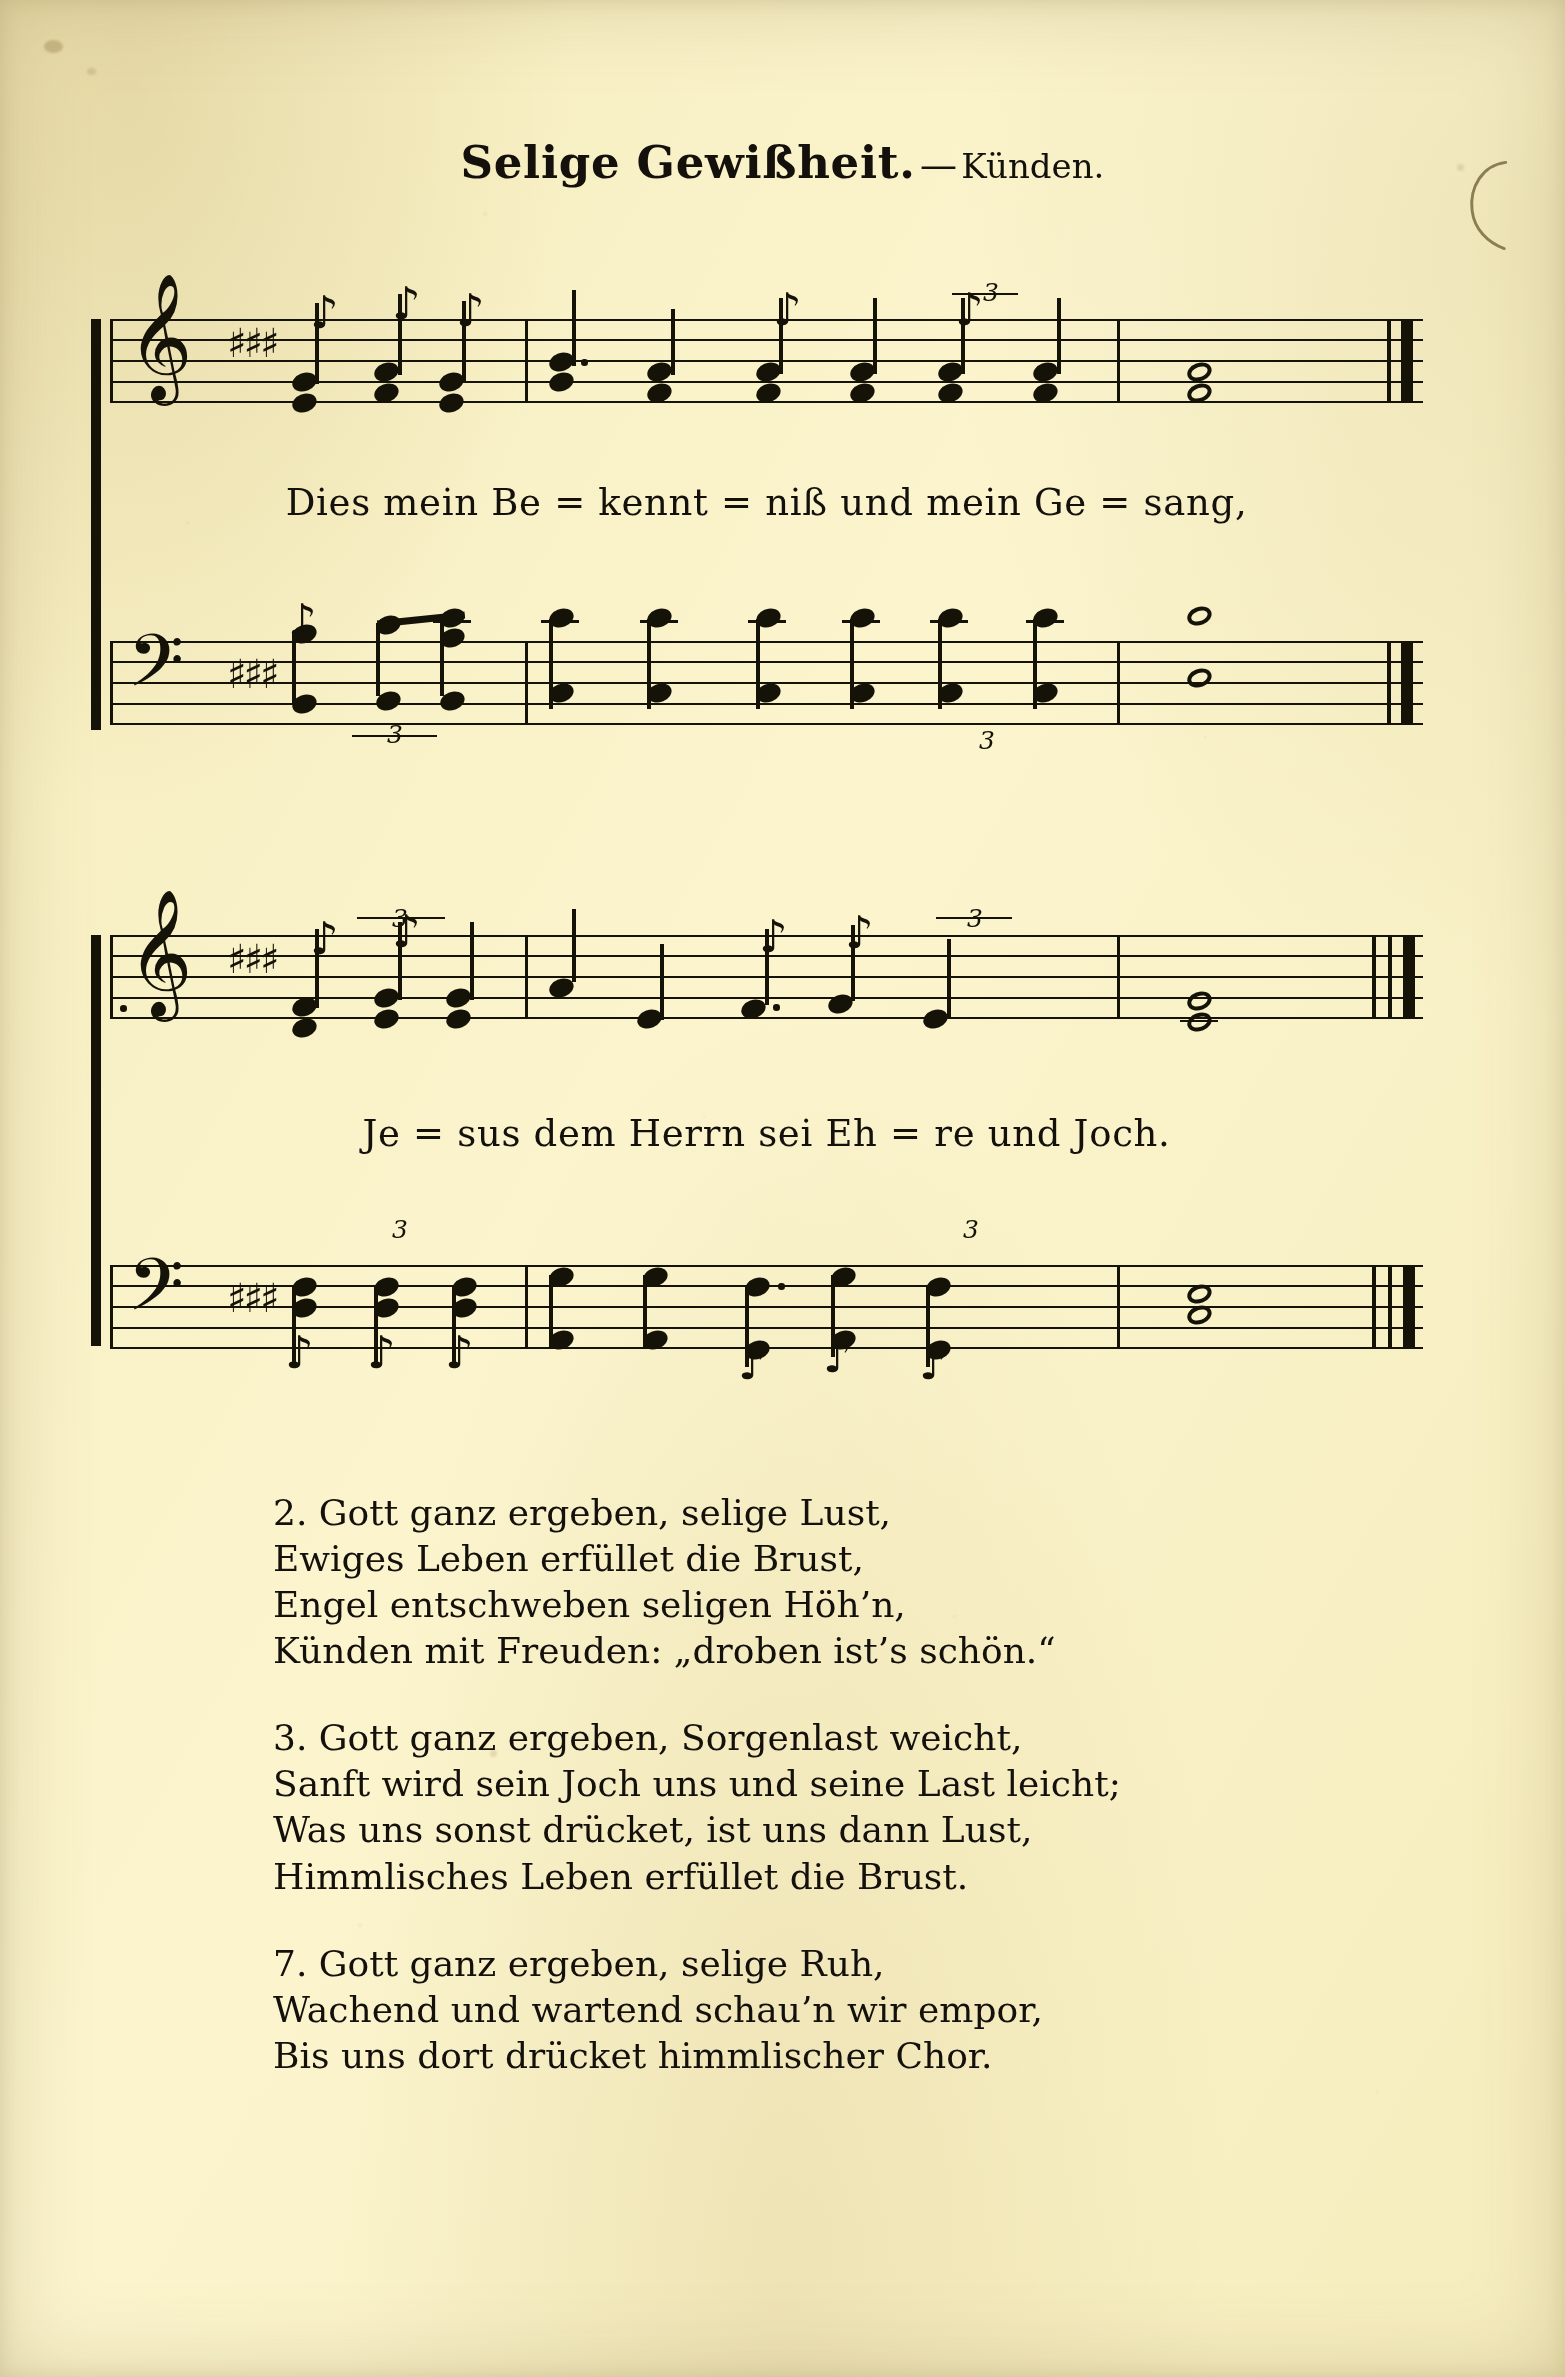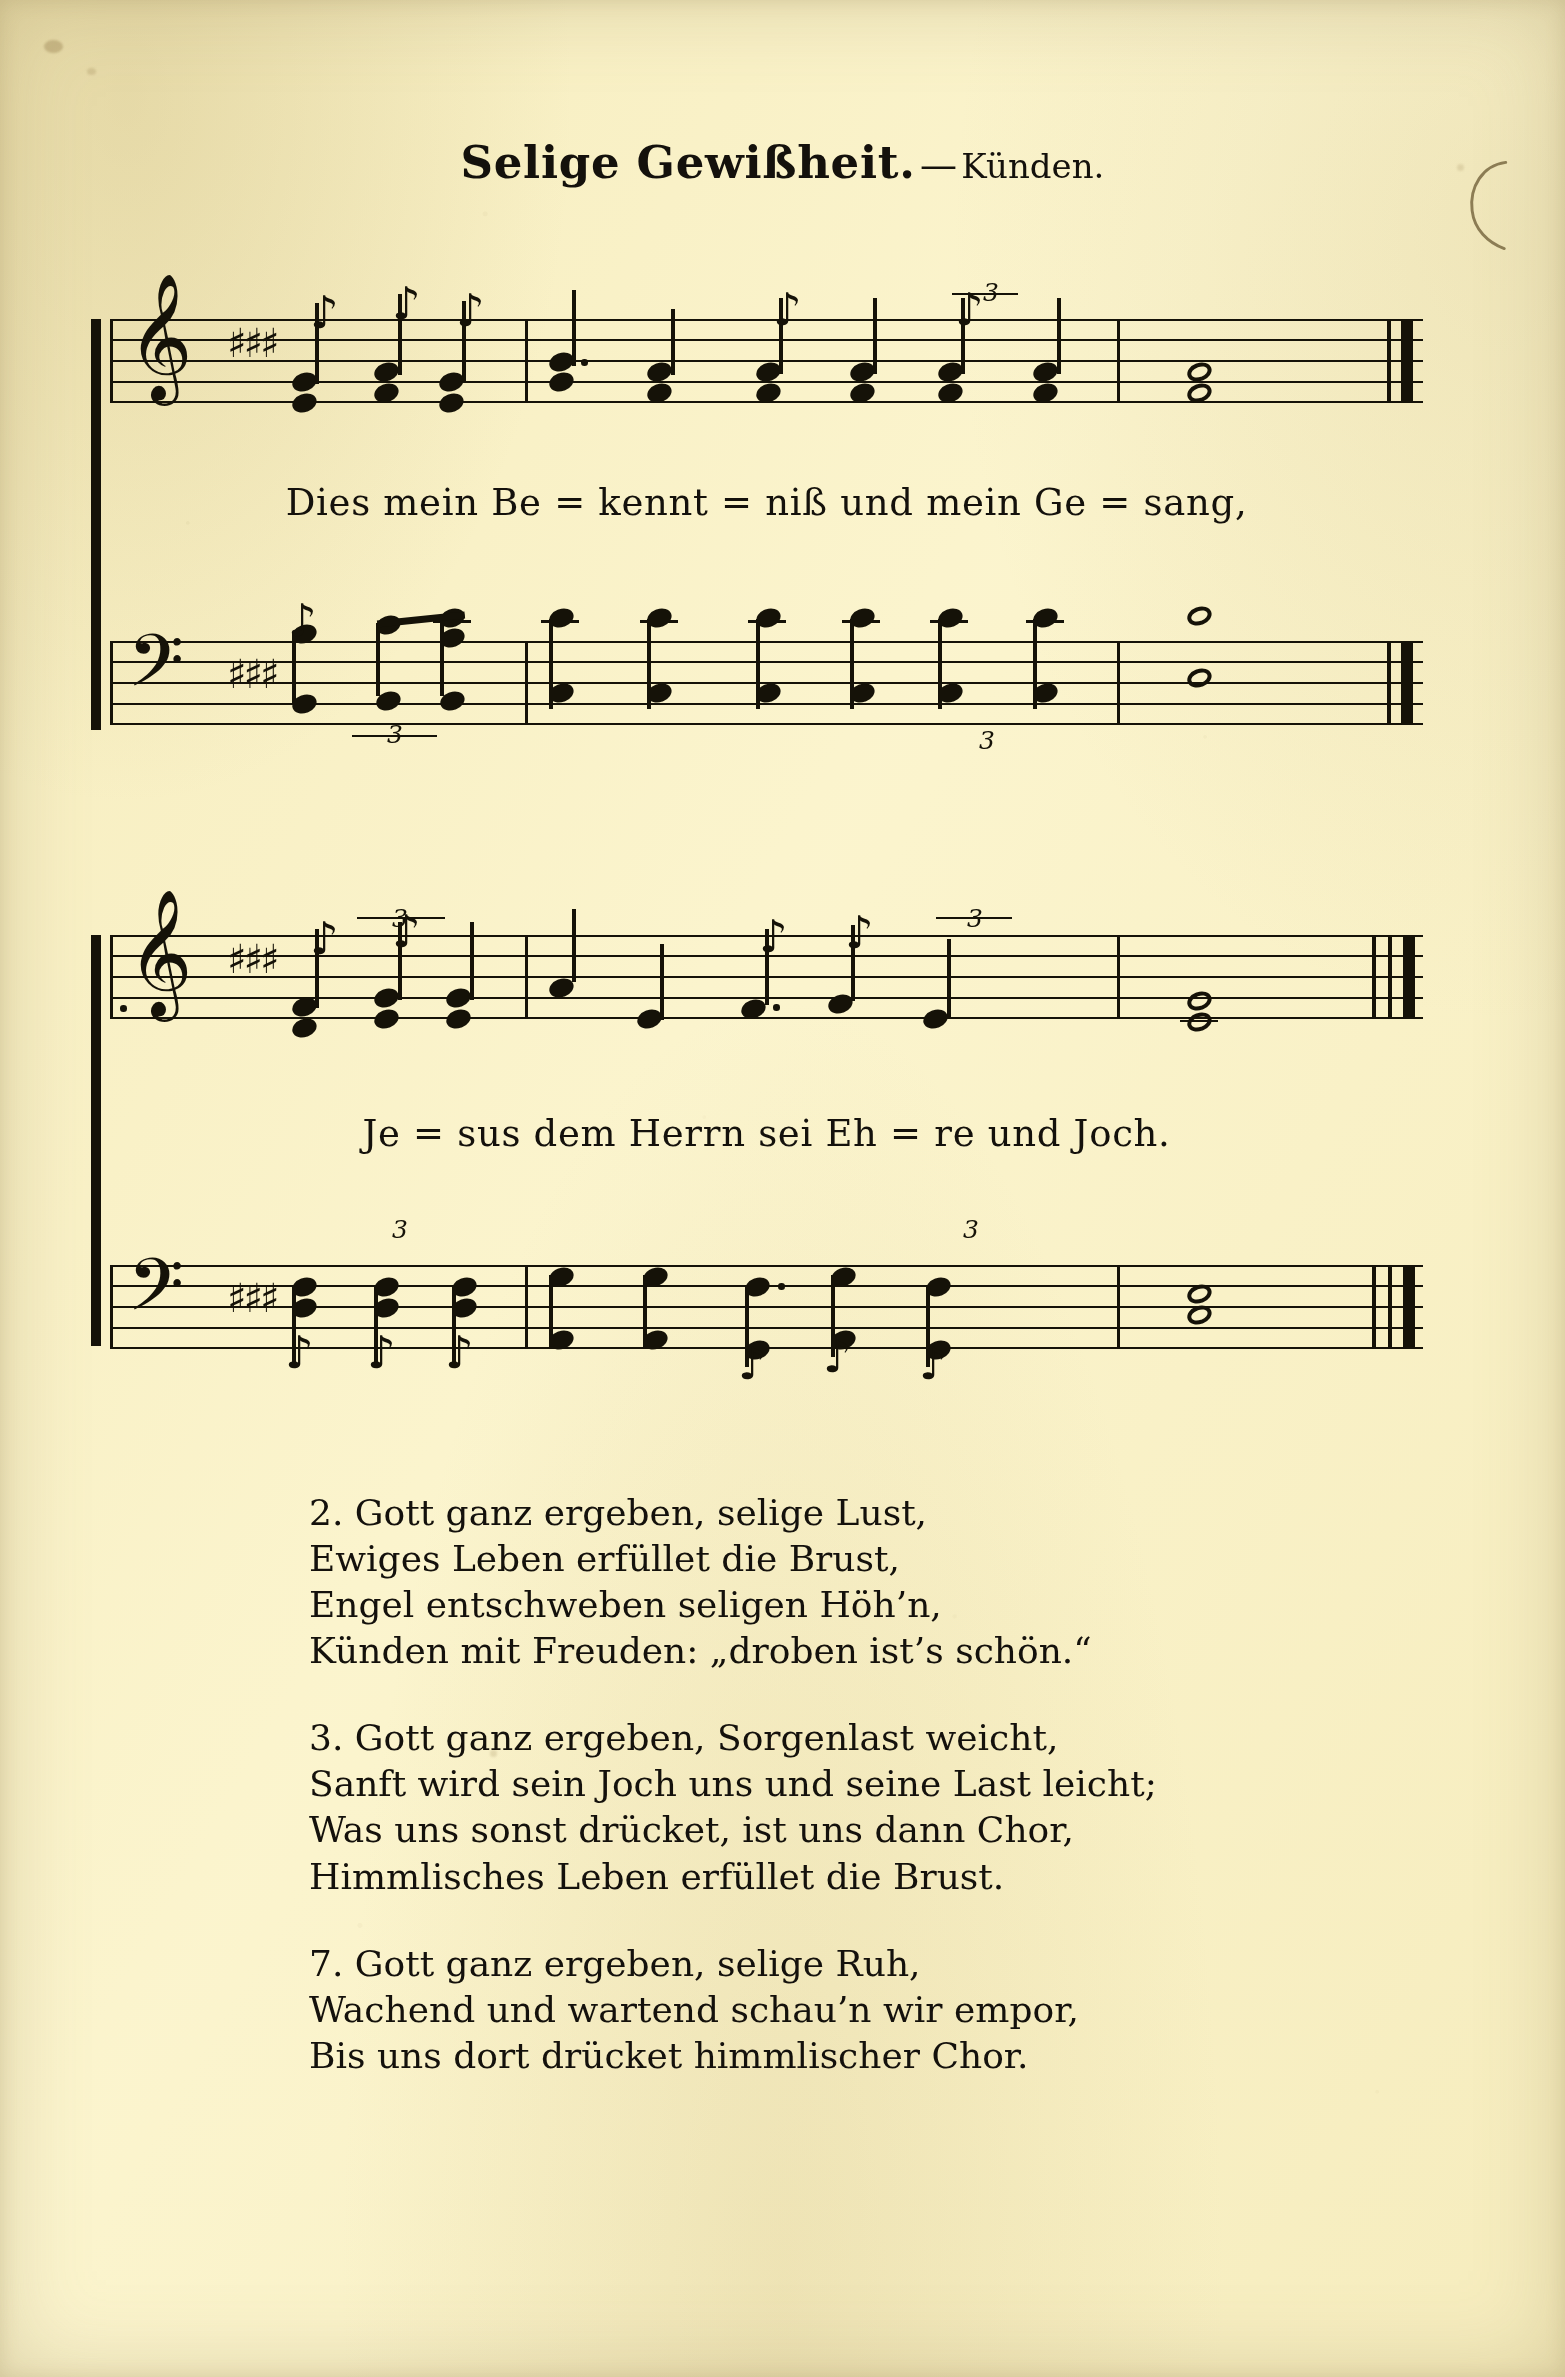--- a/index.html
+++ b/index.html
@@ -221,21 +221,20 @@
   }
   .verse {
     margin-bottom: 41px;
   }
   .verse .vline {
     font-family: "DejaVu Serif", serif;
     font-size: 36px;
     line-height: 1.28;
     color: #14110c;
     white-space: nowrap;
-    margin-left: 36px;
   }
 </style>
 </head>
 <body>
 
 <div class="page">
 
   <div class="paper-noise"></div>
 
   <div class="blot" style="left:44px; top:40px; width:19px; height:13.2px;"></div>
@@ -543,21 +542,21 @@
     <div class="verse">
       <div class="vline">2. Gott ganz ergeben, selige Lust,</div>
       <div class="vline">Ewiges Leben erfüllet die Brust,</div>
       <div class="vline">Engel entschweben seligen Höh’n,</div>
       <div class="vline">Künden mit Freuden: „droben ist’s schön.“</div>
     </div>
 
     <div class="verse">
       <div class="vline">3. Gott ganz ergeben, Sorgenlast weicht,</div>
       <div class="vline">Sanft wird sein Joch uns und seine Last leicht;</div>
-      <div class="vline">Was uns sonst drücket, ist uns dann Chor,</div>
+      <div class="vline">Was uns sonst drücket, ist uns dann Lust,</div>
       <div class="vline">Himmlisches Leben erfüllet die Brust.</div>
     </div>
 
     <div class="verse">
       <div class="vline">7. Gott ganz ergeben, selige Ruh,</div>
       <div class="vline">Wachend und wartend schau’n wir empor,</div>
       <div class="vline">Bis uns dort drücket himmlischer Chor.</div>
     </div>
 
   </div>

